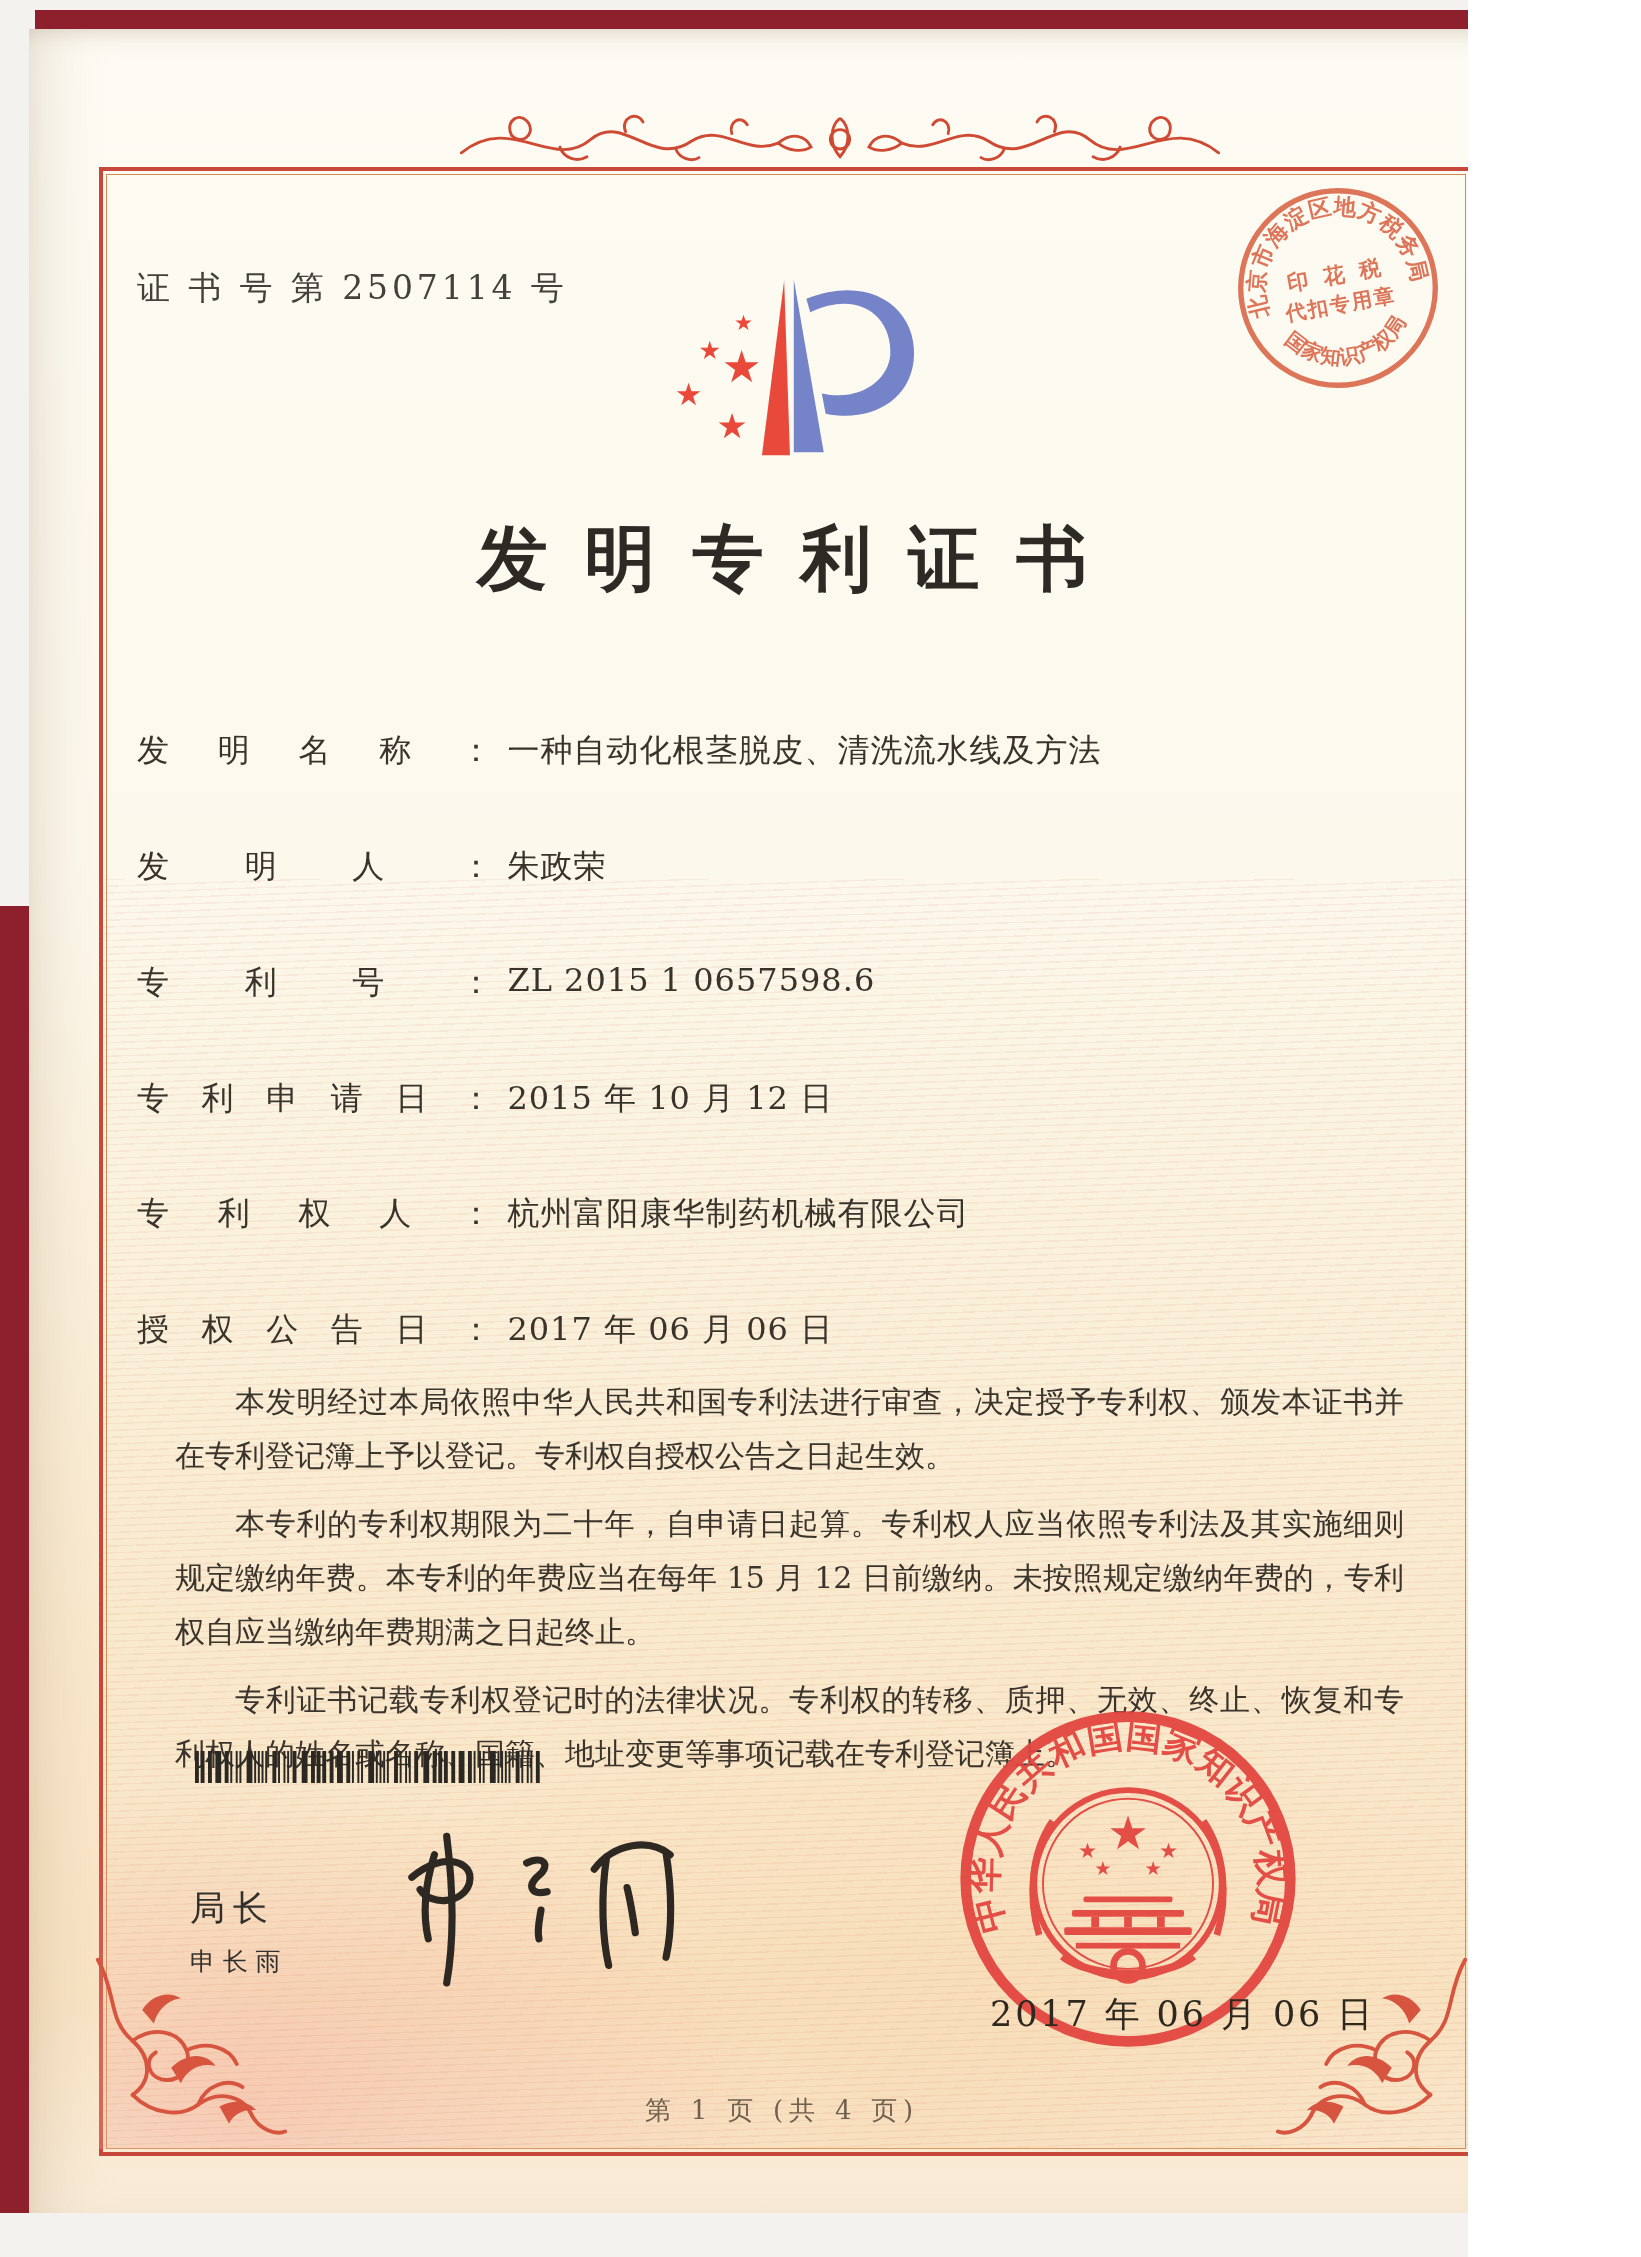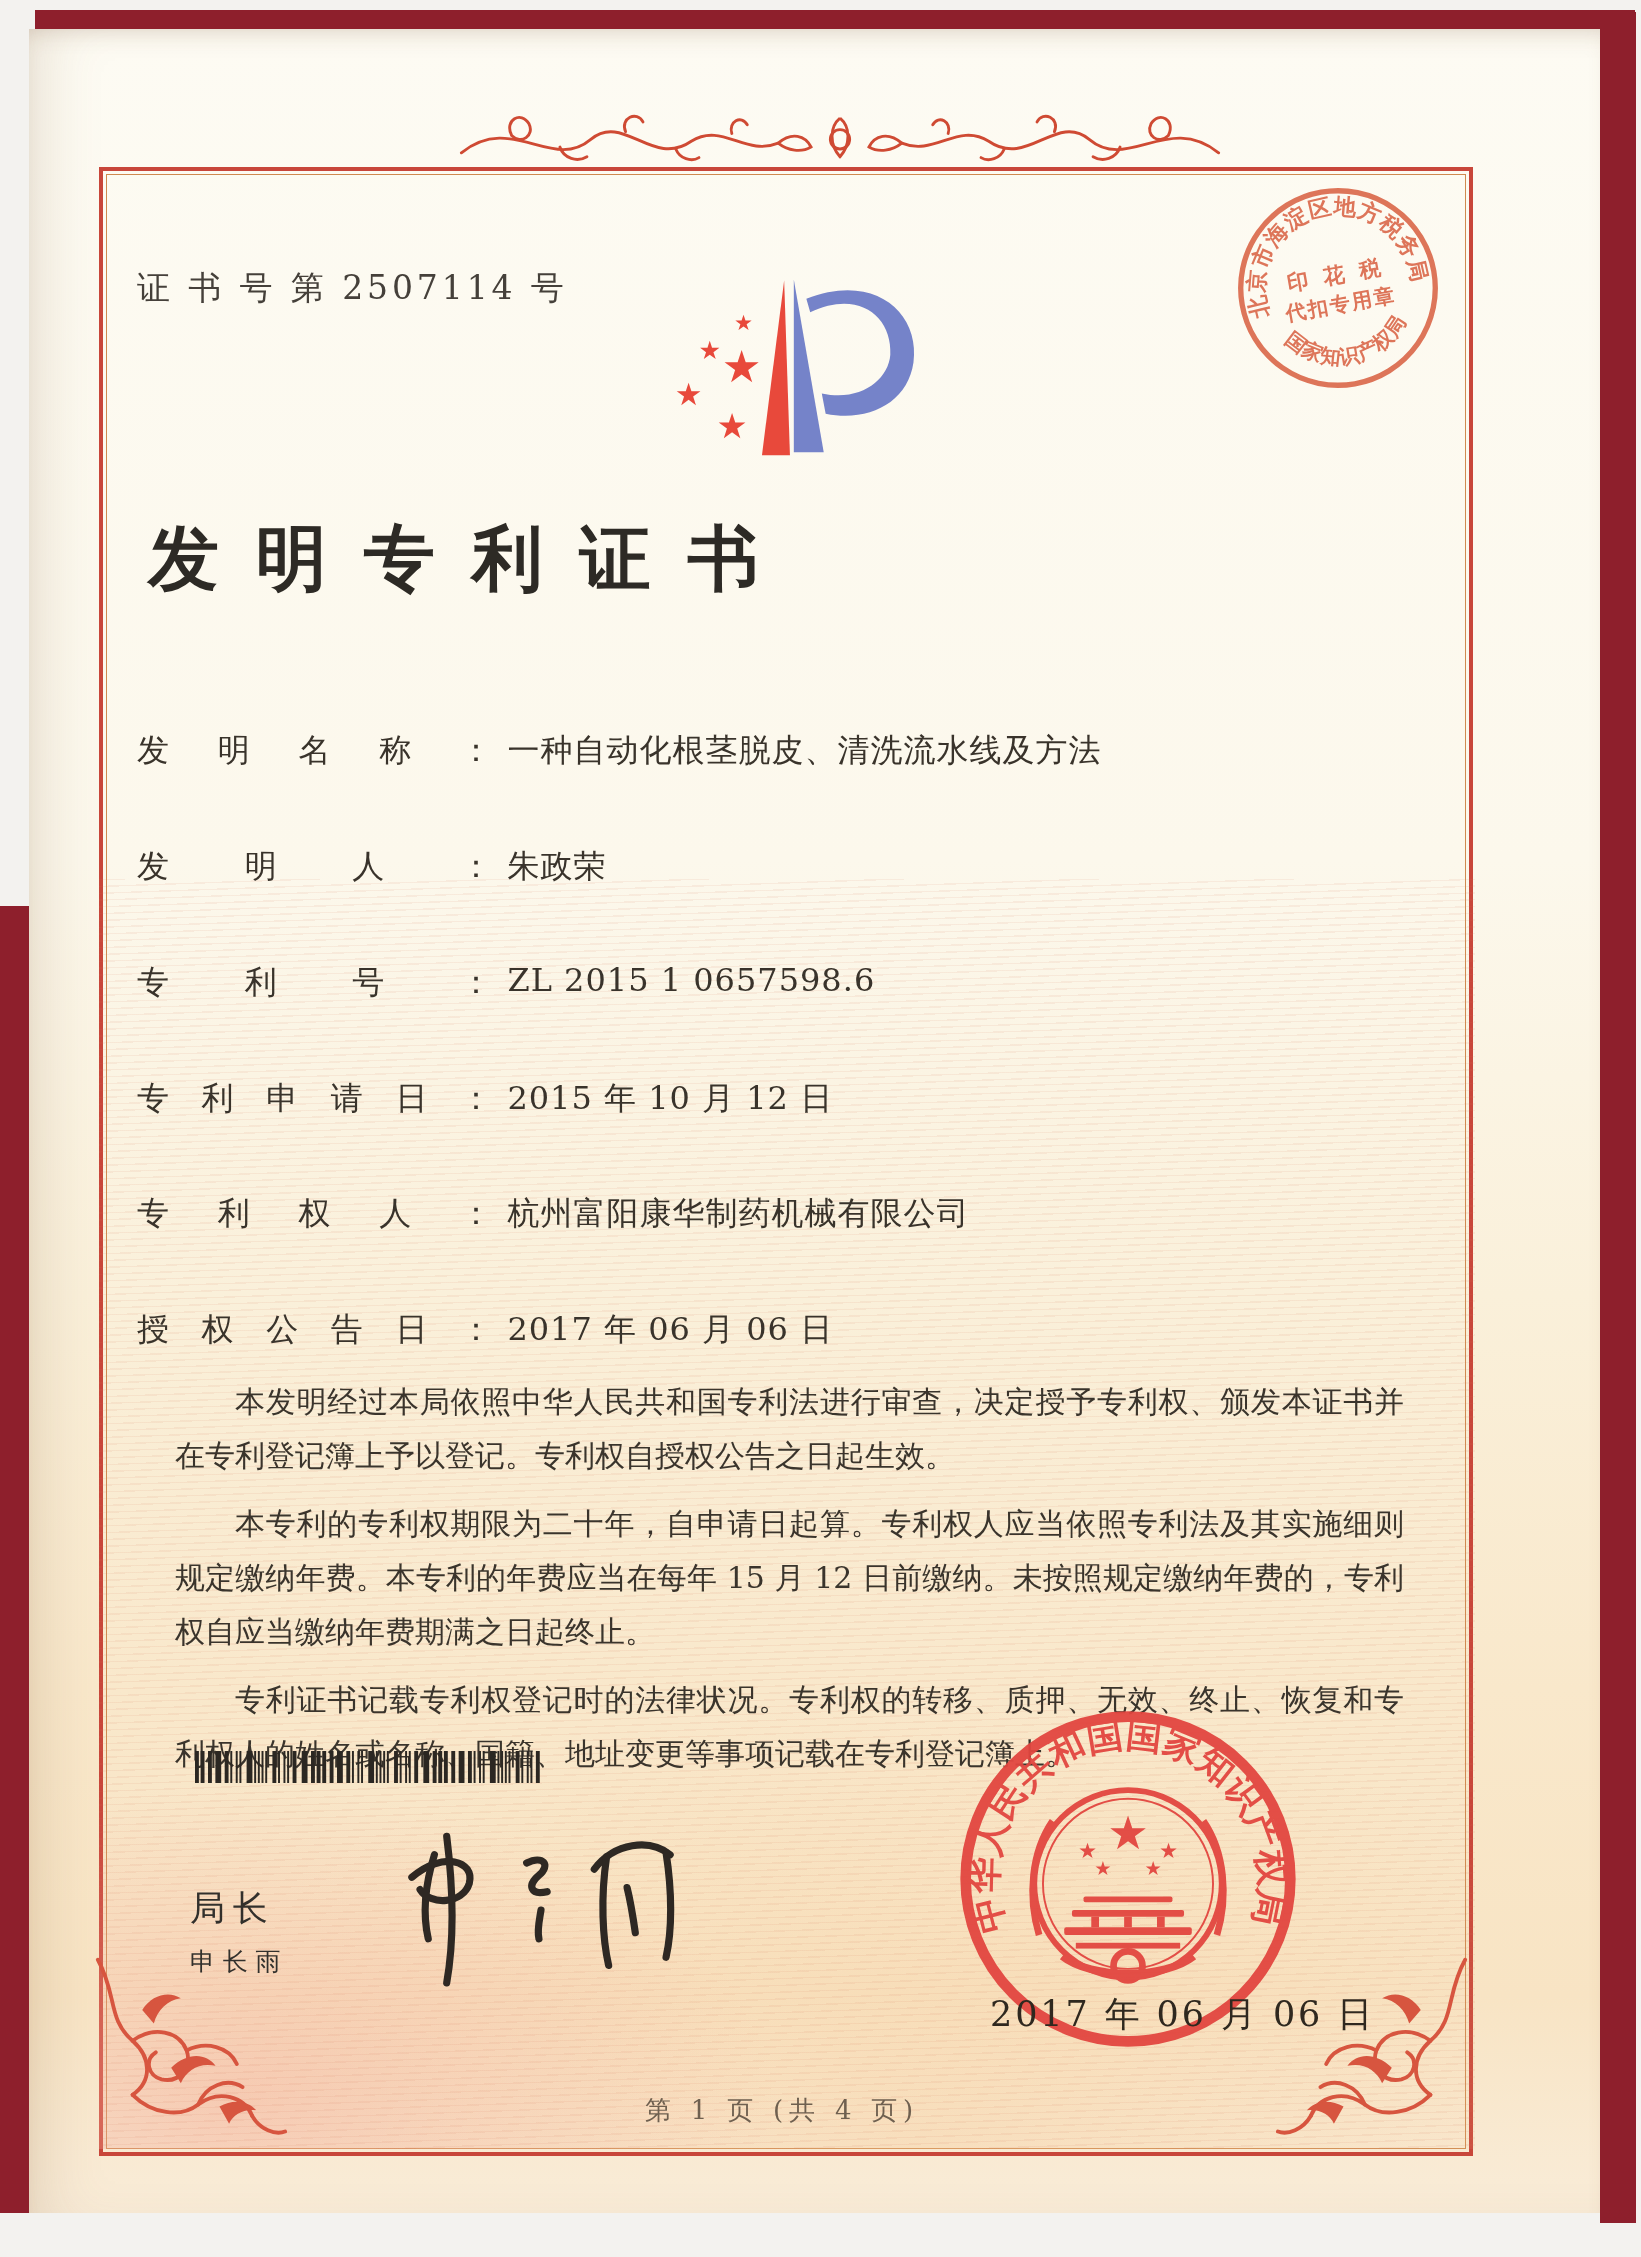--- a/index.html
+++ b/index.html
@@ -1,35 +1,35 @@
 <!DOCTYPE html>
 <html><head>
 <meta charset="utf-8">
 <style>
   html,body{margin:0;padding:0;}
-  .scan{position:relative;width:1641px;height:2257px;background:#f3f2ef;overflow:hidden;
+  .scan{position:relative;width:1468px;height:2257px;background:#f3f2ef;overflow:hidden;
         font-family:"DejaVu Serif","Liberation Serif",serif;color:#3a342c;}
   .abs{position:absolute;}
   
   .cover-top{left:35px;top:9.7px;width:1600px;height:19.3px;background:var(--c-cover,#8e1f2c);}
   .cover-right{left:1600px;top:11.6px;width:36px;height:2211px;background:var(--c-cover,#8e1f2c);}
   .cover-left{left:0;top:906px;width:29px;height:1307px;background:var(--c-cover,#8e1f2c);}
   .page{left:29px;top:29px;width:1571px;height:2184px;
         background:linear-gradient(180deg,#fdfbf3 0%,#fcf8ec 38%,#faf0da 58%,#f9e8cb 76%,#f8e4c4 90%,#f9ecd8 100%);
         box-shadow:inset 43px 0 68px -39px rgba(130,95,60,.22), inset 0 13.5px 23px -13.5px rgba(120,80,50,.25);}
   
   .frame{left:70px;top:138px;width:1366px;height:1981px;border:4.8px solid var(--c-border,#c8463a);}
   .frame-inner{position:absolute;inset:2.9px;border:1.9px solid #cf8a50;}
   .texture{left:70px;top:850px;width:1376px;height:1270px;pointer-events:none;
     background:
       repeating-linear-gradient(178deg, rgba(214,120,92,.10) 0 1.4px, rgba(255,255,255,0) 1.4px 6.8px),
       radial-gradient(869px 502px at 10% 96%, rgba(243,168,148,.45), rgba(243,168,148,0) 62%),
       radial-gradient(1207px 695px at 60% 100%, rgba(246,196,140,.30), rgba(246,196,140,0) 65%);}
   .cert-no{left:108px;top:237px;font-size:33px;letter-spacing:3.9px;color:#45403a;}
-  .title{left:82px;top:483px;width:1366px;text-align:left;font-size:71px;font-weight:600;
+  .title{left:70px;top:483px;width:1366px;text-align:center;font-size:71px;font-weight:600;
          letter-spacing:.52em;padding-left:.52em;box-sizing:border-box;color:#2d2a25;}
   .field{left:108px;display:flex;align-items:flex-start;font-size:32px;color:#39332b;}
   .f-label{display:inline-block;width:355px;text-align:justify;text-align-last:justify;flex:none;}
   .f-value{margin-left:15.4px;letter-spacing:1px;white-space:nowrap;}
   .body-text{left:132px;top:1332px;width:1257px;font-size:30px;line-height:54px;
              text-align:justify;color:#3a342c;}
   .body-text p{margin:14px;text-indent:2em;}
   .barcode{left:166px;top:1722px;width:350px;height:32px;}
   .signer-title{left:161px;top:1856px;font-size:35px;letter-spacing:7.7px;color:#32302c;
                 font-family:Liberation Serif, serif;font-weight:500;}

